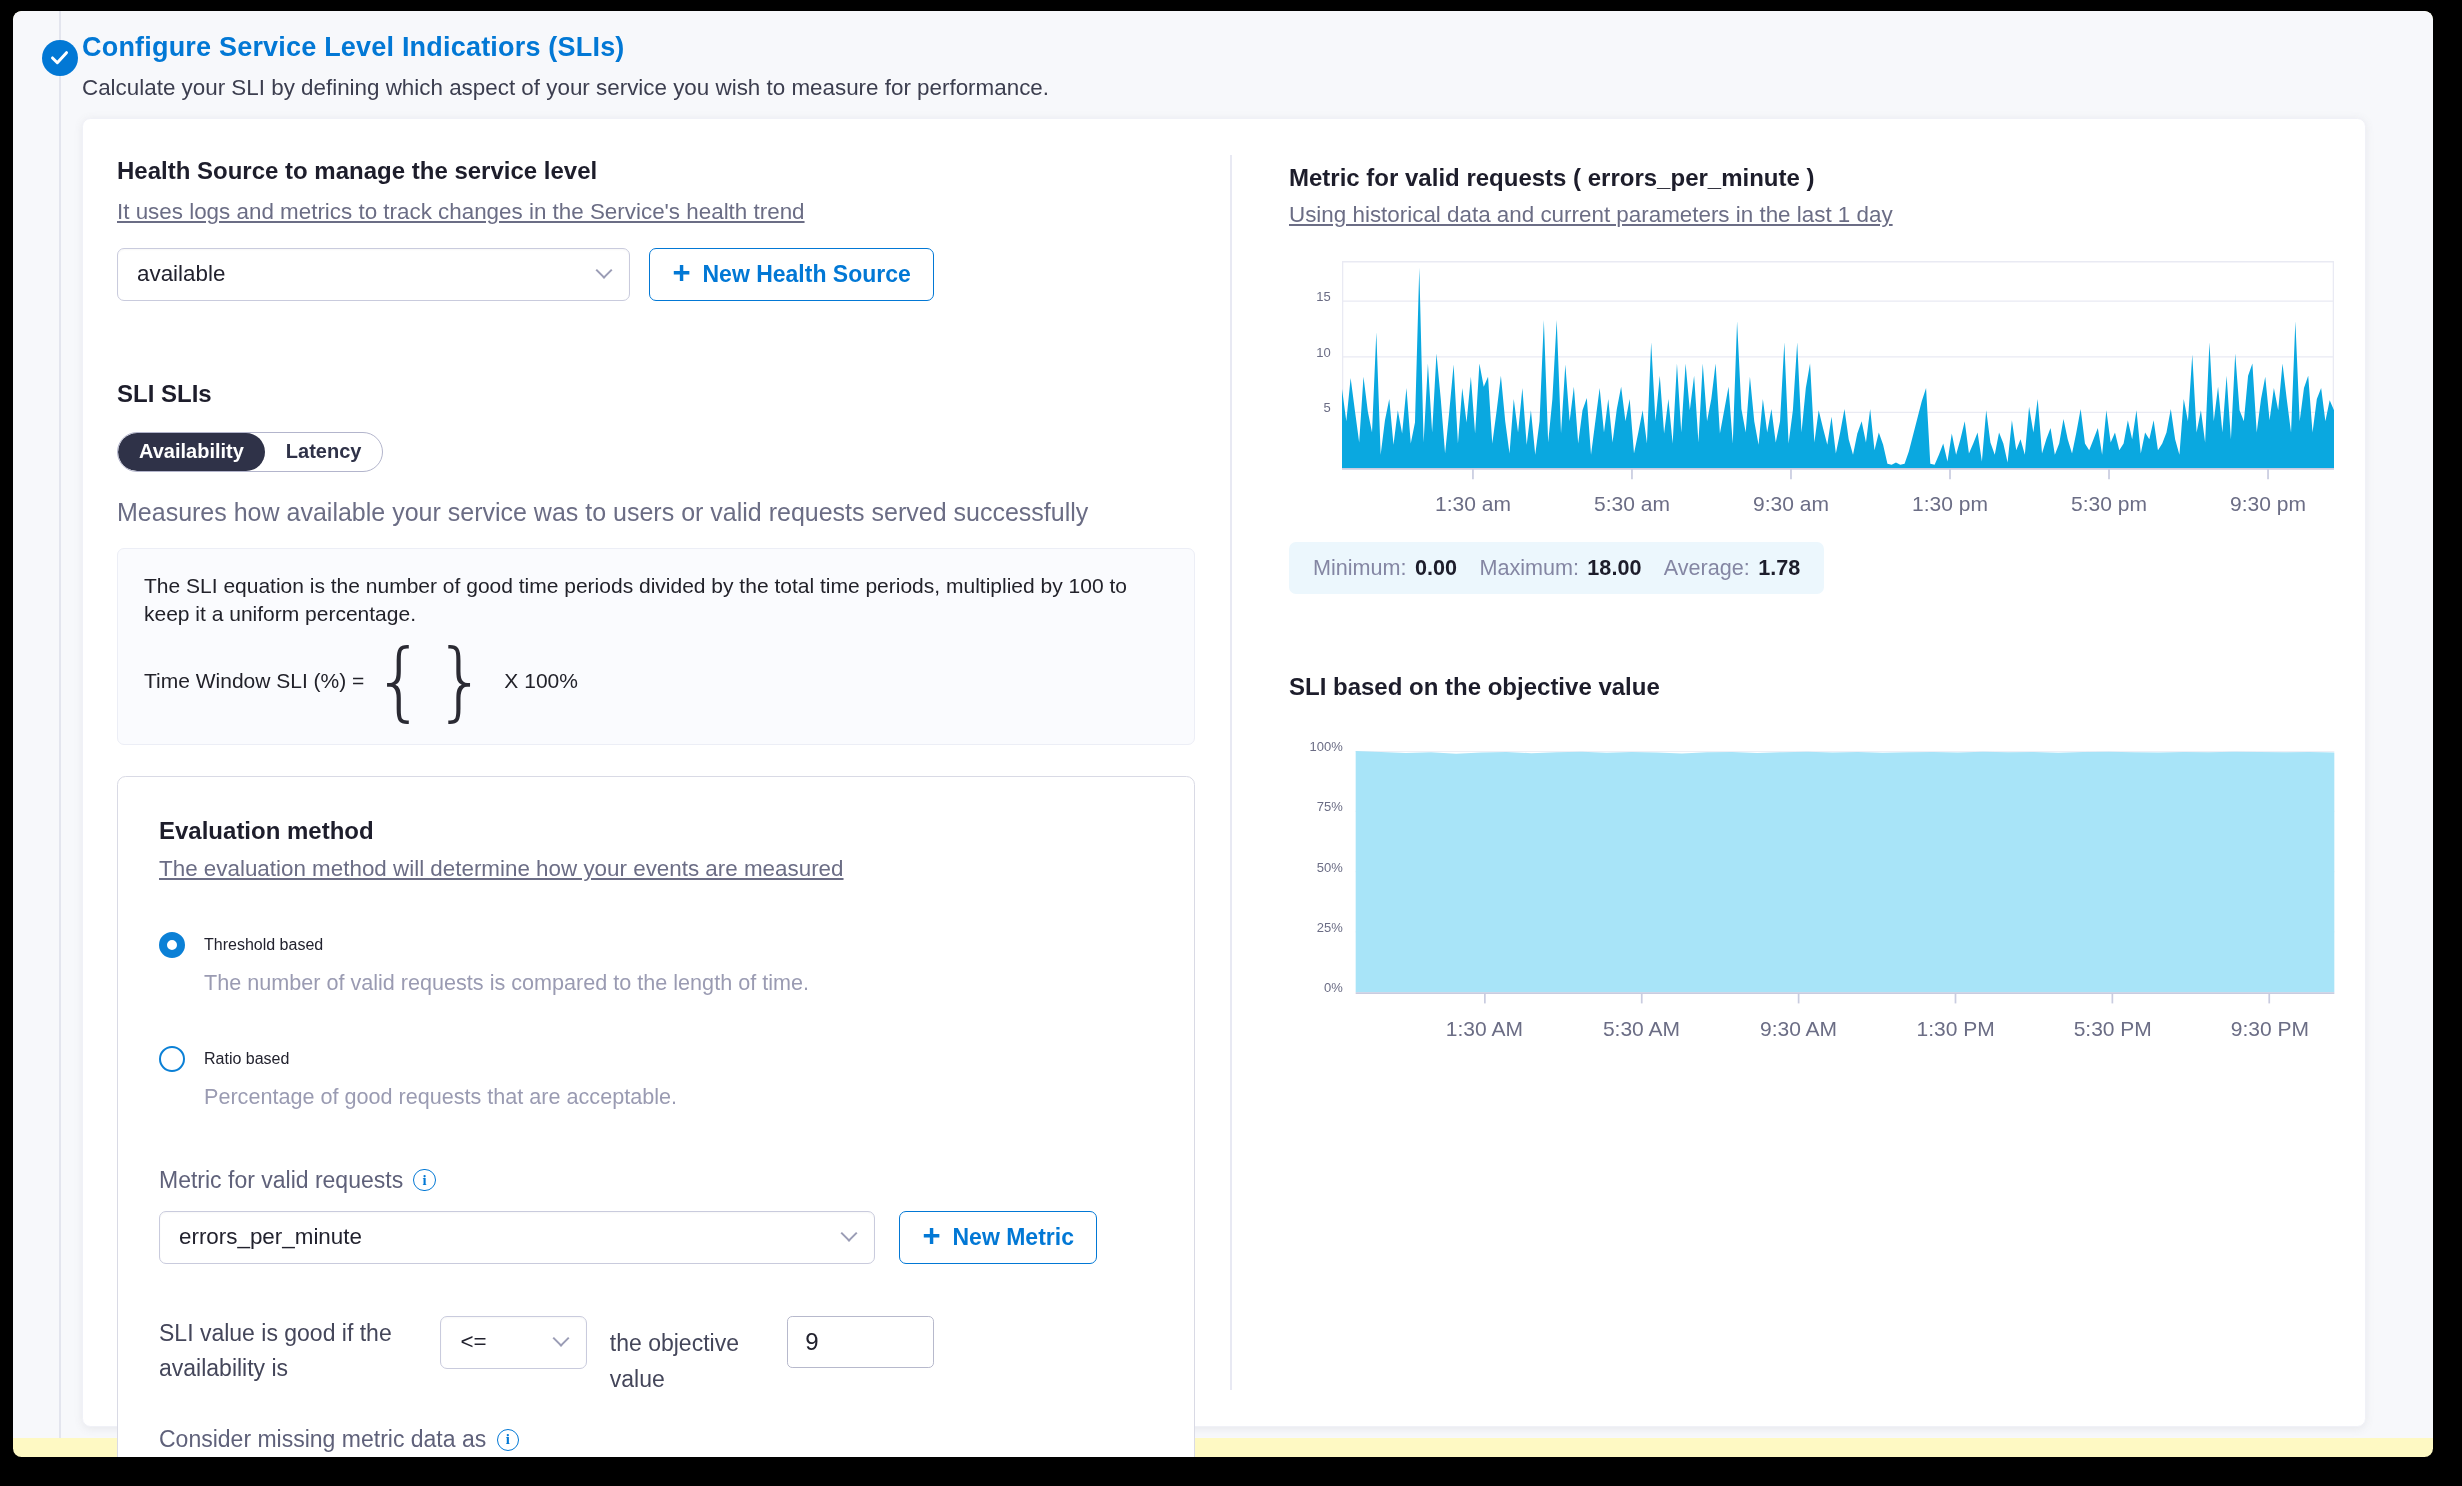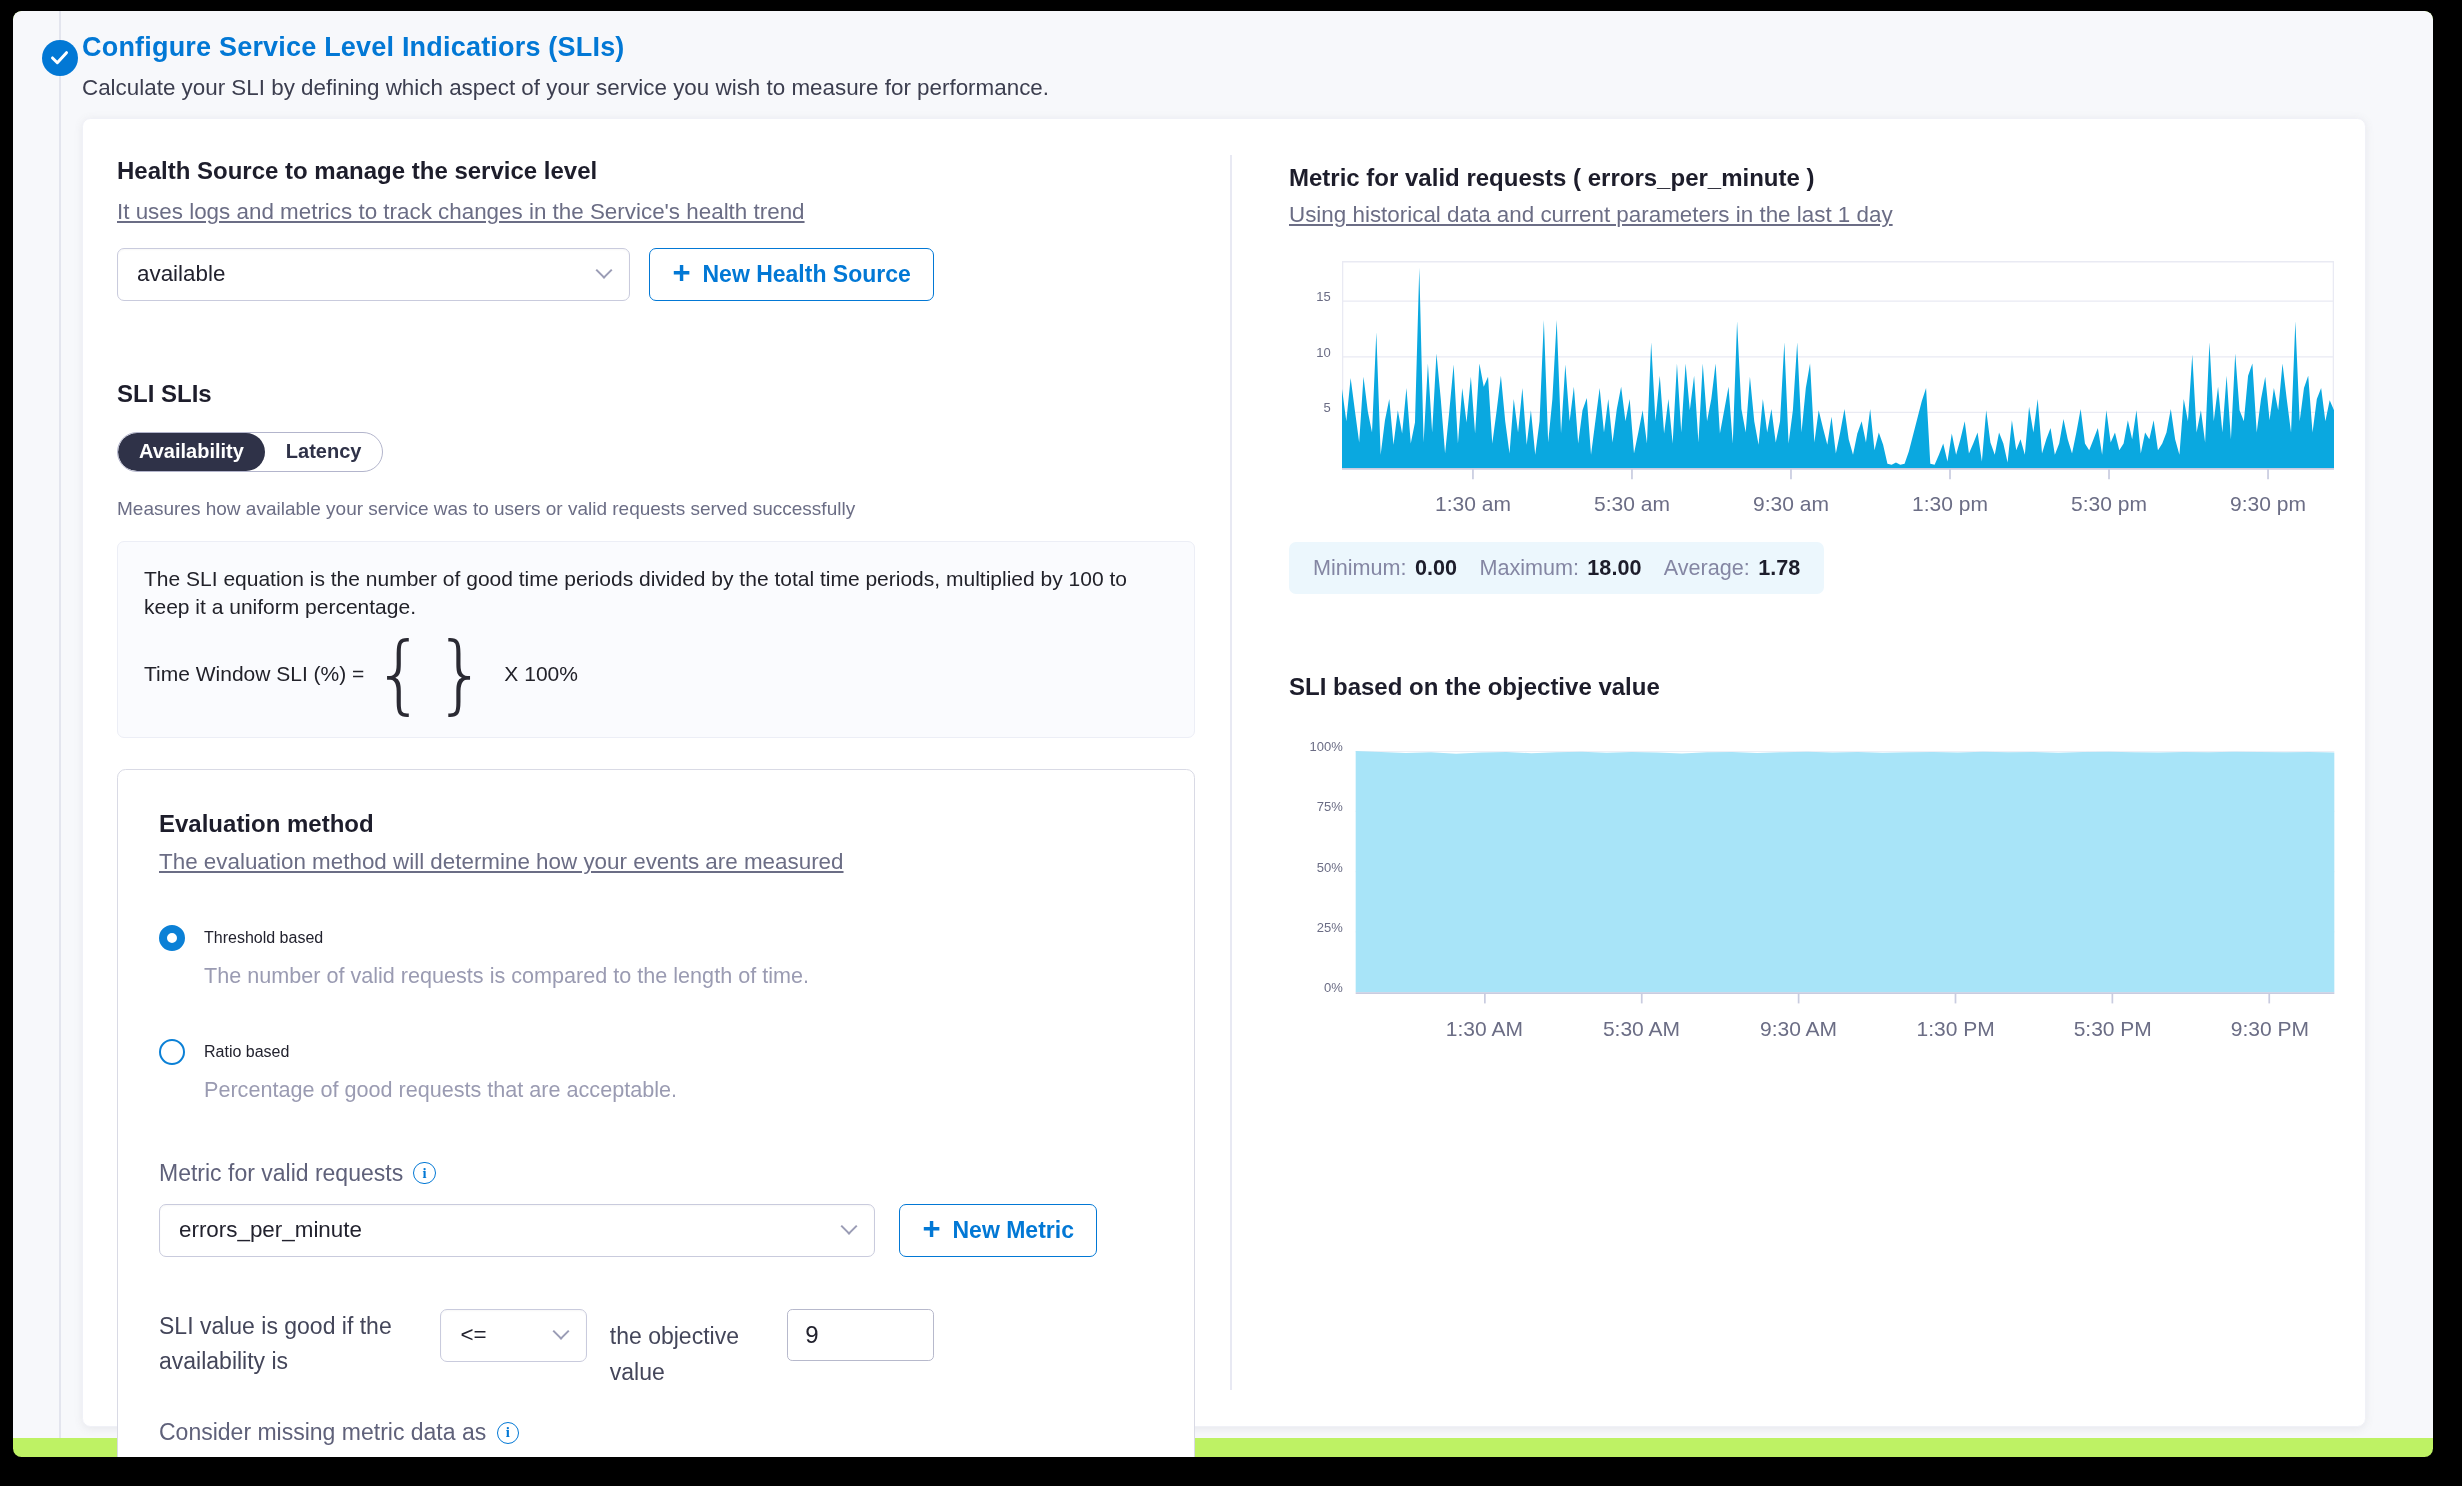--- a/index.html
+++ b/index.html
@@ -1,19 +1,19 @@
 <!DOCTYPE html>
 <html style="font-size:14px"><head>
 <meta charset="utf-8">
 <style>
   * { margin:0; padding:0; box-sizing:border-box; }
   html,body { width:2462px; height:1486px; background:#000; overflow:hidden;
               font-family:"Liberation Sans", sans-serif; }
   .screen { position:absolute; left:13px; top:11.2px; width:2420px; height:1446px;
-            background:#bef264; border-radius:8.6px; overflow:hidden; }
+            background:#fef9c3; border-radius:8.6px; overflow:hidden; }
   .page-bg { position:absolute; left:0; top:0; right:0; height:1427px; background:#f7f8fb; }
   .step-line { position:absolute; left:46px; top:0; width:1.7px; height:1427px; background:#e3e5ee; }
   .step-badge { position:absolute; left:28.5px; top:28.5px; width:36px; height:36px; border-radius:50%;
                 background:#0278d5; display:flex; align-items:center; justify-content:center; }
   .hdr { position:absolute; left:69px; top:21px; }
   .hdr h1 { font-size:27px; font-weight:bold; color:#0278d5; letter-spacing:0.2px; }
   .hdr p  { font-size:22.4px; color:#3c3e4f; margin-top:12px; font-weight:500; }
 
   .card { position:absolute; left:69px; top:107px; width:2284px; height:1309px; background:#fff;
           border:0.9px solid #f0f1f7; border-radius:8.6px; box-shadow:0 1.7px 8.6px rgba(96,97,112,.10); }
@@ -35,21 +35,21 @@
   .btn { height:53px; background:#fff; border:1.7px solid #0278d5; border-radius:7px; color:#0278d5;
          font-weight:bold; font-size:23px; display:inline-flex; align-items:center; gap:12px;
          padding:0 22.4px; cursor:pointer; }
   .btn .plus { font-size:31px; font-weight:bold; line-height:1; margin-top:-2.6px; }
 
   .slitype-heading { margin-top:79px; }
   .pills { margin-top:24px; display:inline-flex; align-items:center; background:#fff;
            border:1.3px solid #b3b5cc; border-radius:862px; overflow:hidden; }
   .pill { font-size:20px; padding:7.8px 21px; color:#2f3248; font-weight:bold; cursor:pointer; border-radius:862px; }
   .pill.sel { background:#2f3248; color:#fff; }
-  .measure { margin-top:26px; font-size:19px; color:#6b6d85; }
+  .measure { margin-top:26px; font-size:25px; color:#6b6d85; }
 
   .eq-box { margin-top:21px; background:#fafbfe; border:1.3px solid #eceef6; border-radius:7px;
             padding:22.4px 26px 26px 26px; }
   .eq-text { font-size:21px; color:#22222a; line-height:1.35; max-width:992px; }
   .eq-row { margin-top:15.5px; display:flex; align-items:center; gap:8.6px; font-size:21px; color:#22222a; }
   .brace { font-size:83px; font-weight:100; color:#2a2a33; transform:scaleY(1.02); line-height:.9;
            font-family:"DejaVu Sans", sans-serif; }
   .frac { text-align:center; padding:0 5.2px; }
   .frac .num { padding:1.7px 8.6px 5.2px; border-bottom:2.2px solid #33333d; }
   .frac .den { padding:5.2px 8.6px 1.7px; }

